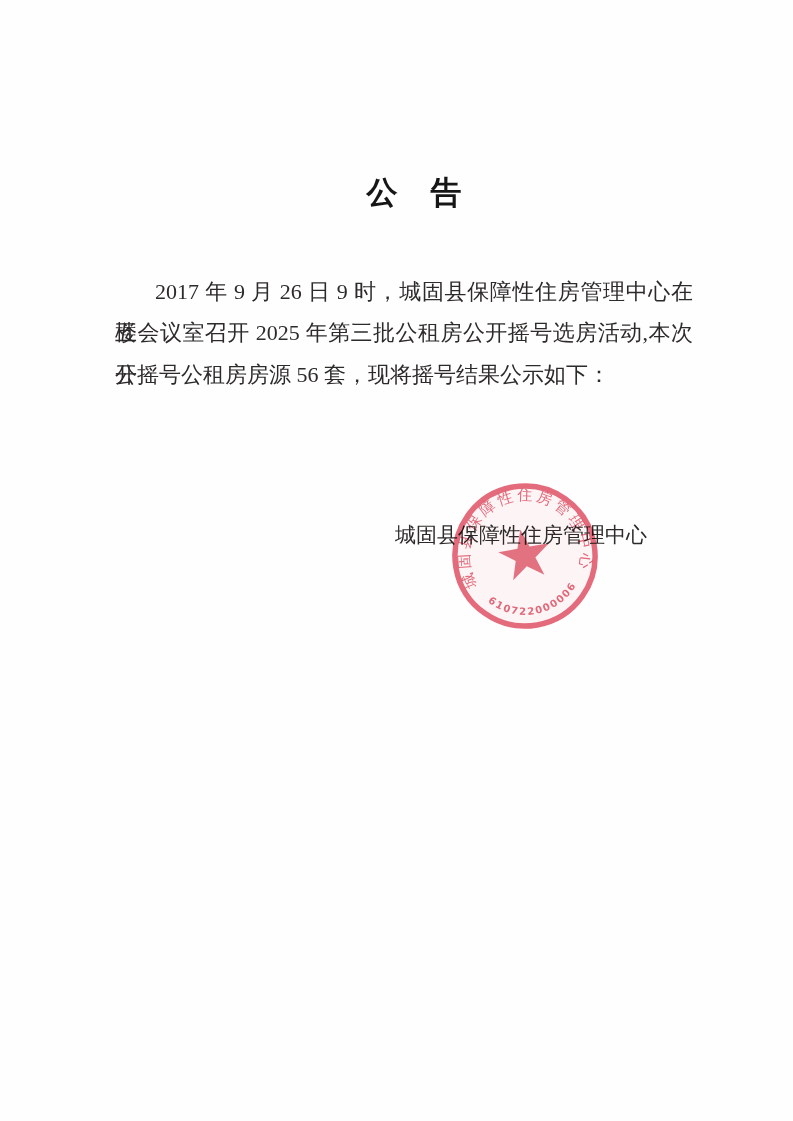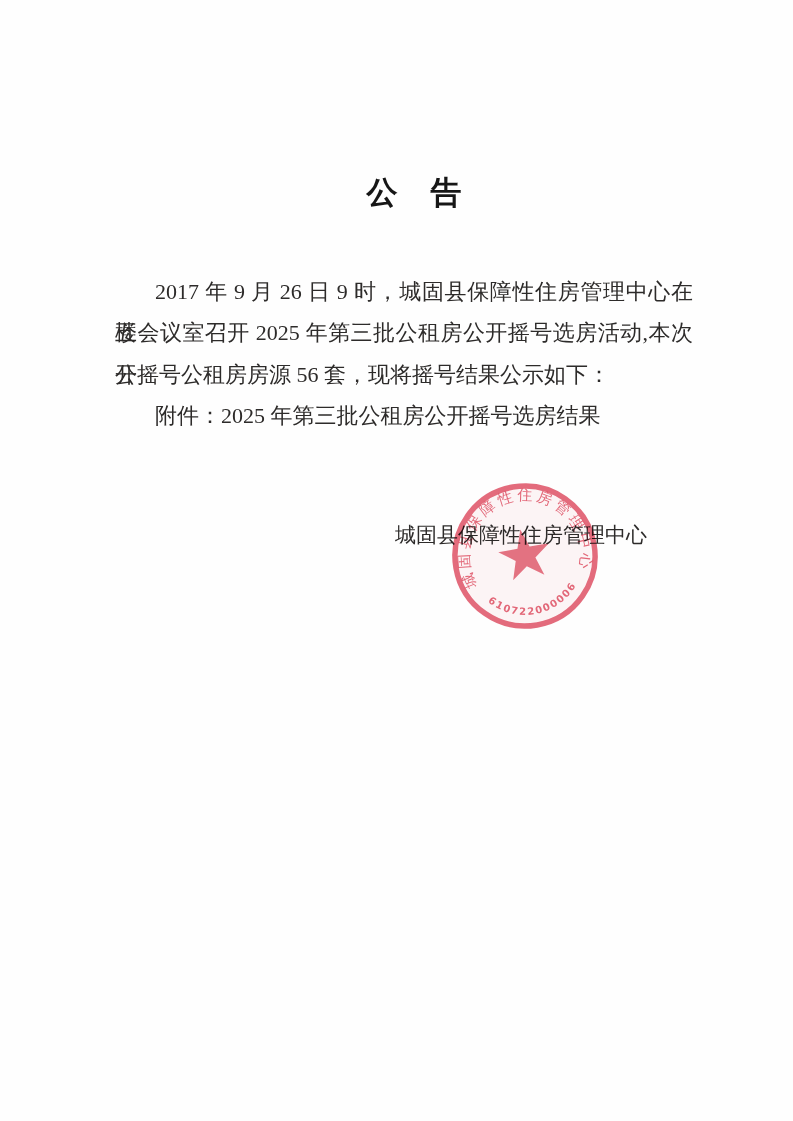--- a/index.html
+++ b/index.html
@@ -86,21 +86,20 @@
 <body>
 
 <div class="page">
 
   <h1 class="title">公　告</h1>
 
   <div class="body-block">
     <p class="line justify indent">2017 年 9 月 26 日 9 时，城固县保障性住房管理中心在五</p>
     <p class="line justify">楼会议室召开 2025 年第三批公租房公开摇号选房活动,本次公</p>
     <p class="line">开摇号公租房房源 56 套，现将摇号结果公示如下：</p>
-    <p class="line indent">附件：2025 年第三批公租房公开摇号选房结果</p>
   </div>
 
   <div class="signature">城固县保障性住房管理中心</div>
 
   <svg class="seal" width="170" height="170" viewBox="0 0 170 170" xmlns="http://www.w3.org/2000/svg">
     <g transform="rotate(-10 85 85)">
       <circle cx="85" cy="85" r="67" fill="#e25a6c" opacity="0.06"></circle>
       <circle cx="85" cy="85" r="70" fill="none" stroke-width="5.5" stroke-opacity="0.9" stroke="#df5266"></circle>
       <polygon transform="translate(85,85)" points="0,-27 6.17,-8.49 25.68,-8.34 9.99,3.24 15.87,21.84 0,10.5 -15.87,21.84 -9.99,3.24 -25.68,-8.34 -6.17,-8.49" fill-opacity="0.85" fill="#df5266"></polygon>
       <path id="sealTopArc" d="M 36.5 113 A 56 56 0 1 1 133.5 113" fill="none"></path>

